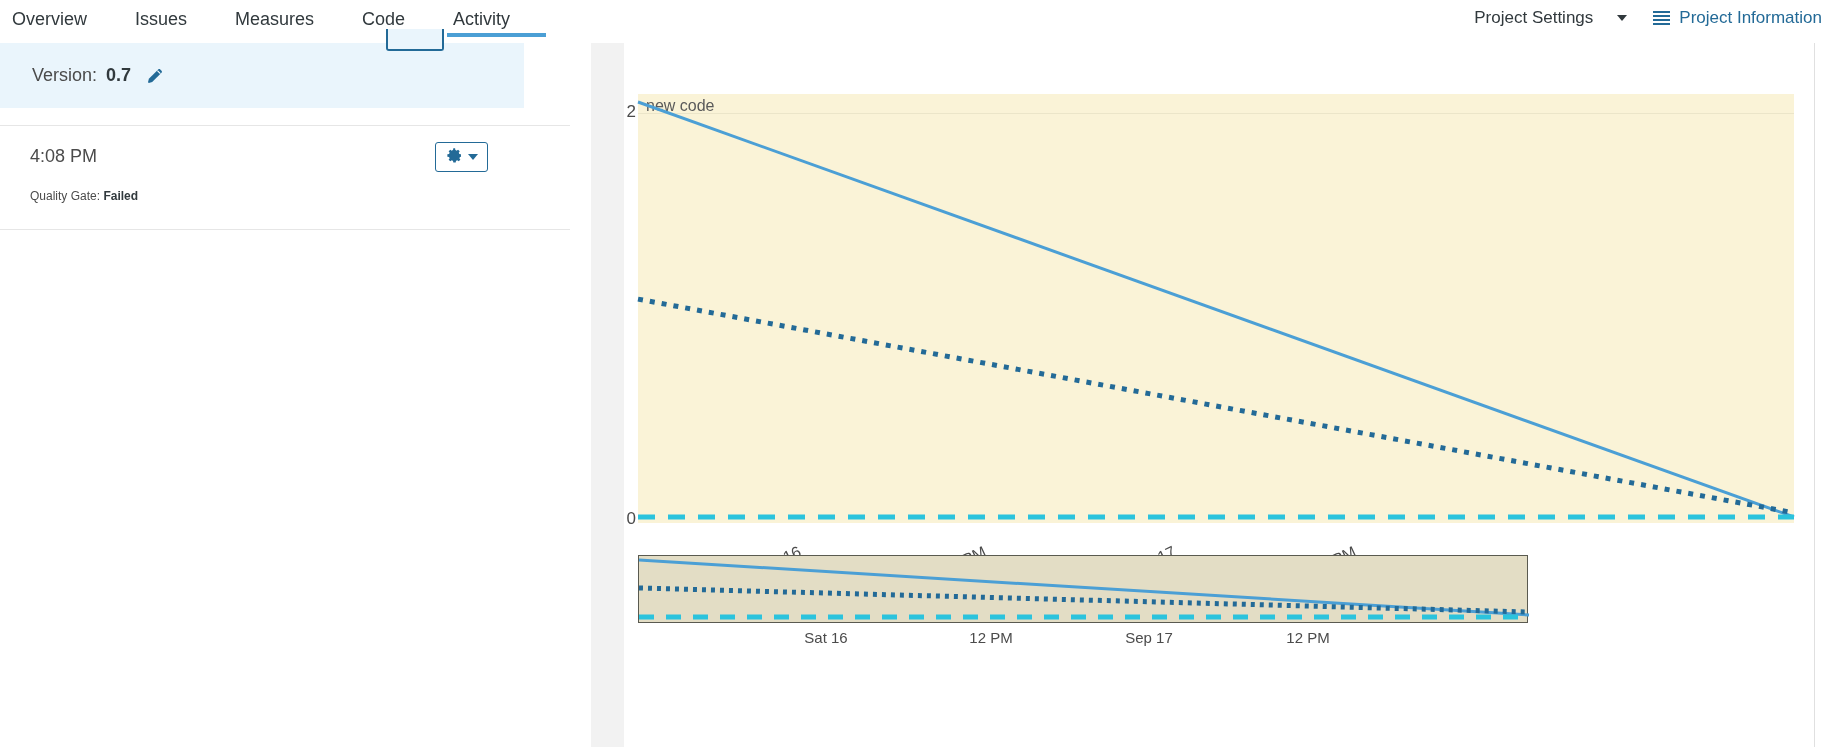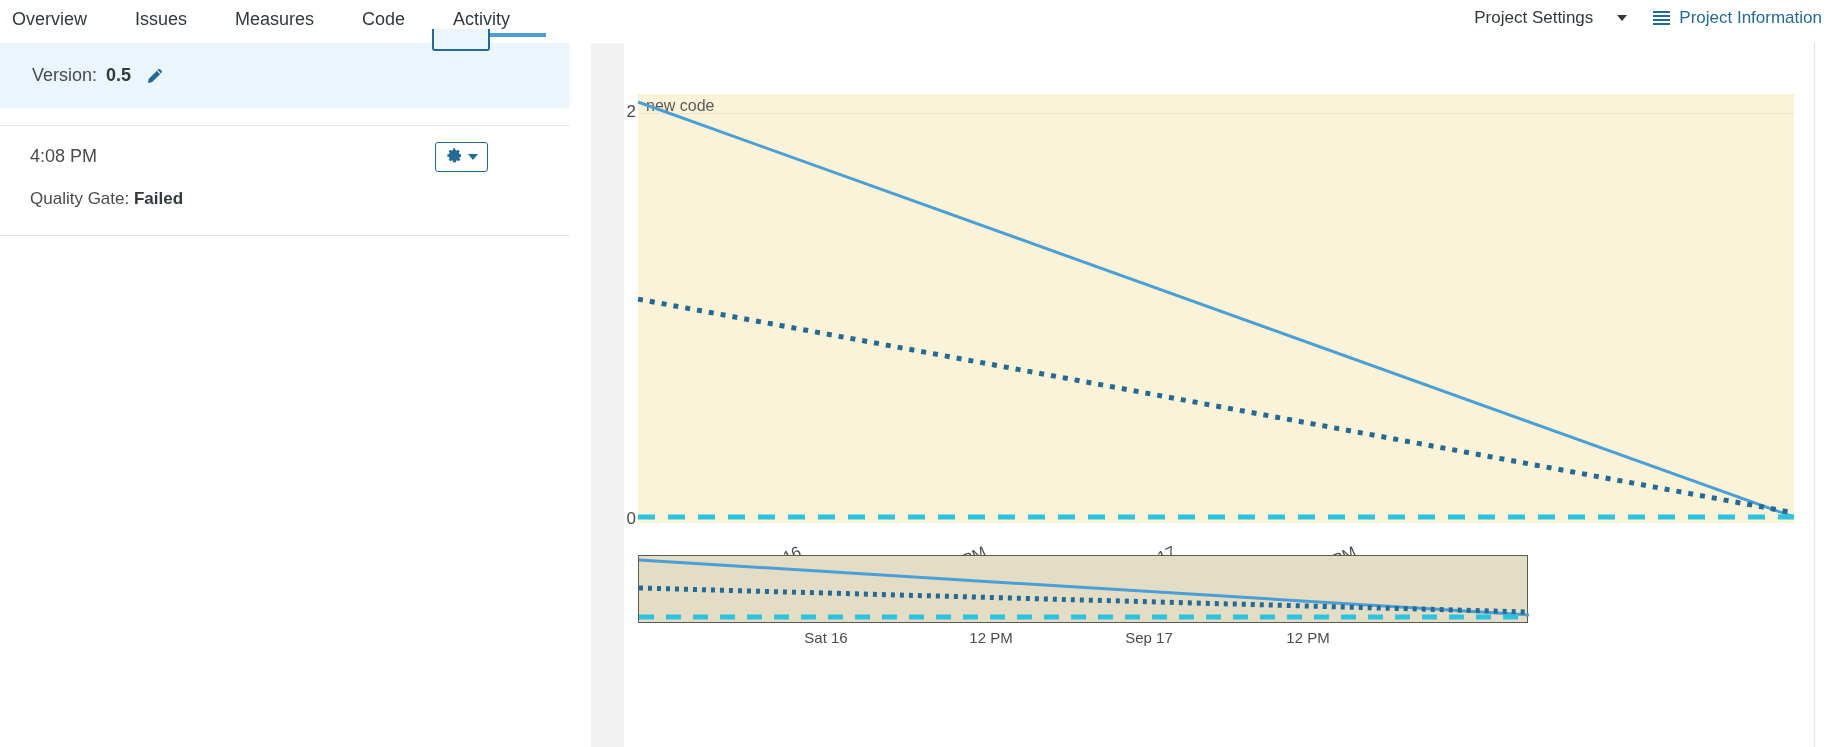--- a/index.html
+++ b/index.html
@@ -69,21 +69,21 @@
   .list-icon i:nth-child(4) { top: 12px; }
 
   
   .sidebar {
     position: absolute; left: 0; top: 43px;
     width: 590px; height: 704px;
     background: #ffffff;
   }
   .version-panel {
     position: relative;
-    margin: 0; width: 570px; height: 65px;
+    margin: 0; width: 524px; height: 65px;
     background: #eaf5fc;
     display: flex; align-items: center;
   }
   .version-line {
     font-size: 18px; color: #31393d;
     margin-left: 32px;
     display: flex; align-items: center; gap: 9px;
   }
   .version-label { color: #4b4b4b; }
   .version-value { font-weight: bold; color: #31393d; }
@@ -116,21 +116,21 @@
     border-radius: 3px;
     background: #ffffff;
     display: flex; align-items: center; justify-content: center; gap: 5px;
   }
   .gear-caret {
     width: 0; height: 0;
     border-left: 5px solid transparent;
     border-right: 5px solid transparent;
     border-top: 6px solid #236a97;
   }
-  .quality-row { padding: 22px 0 0 30px; font-size: 17px; color: #4b4b4b; }
+  .quality-row { padding: 22px 0 0 30px; font-size: 12px; color: #4b4b4b; }
   .quality-value { font-weight: bold; color: #31393d; }
   .hr-line2 { width: 570px; height: 1px; background: #e6e6e6; margin-top: 26px; }
 
   
   .divider-col {
     position: absolute; left: 591px; top: 43px;
     width: 33px; height: 704px;
     background: #f2f2f2;
   }
 
@@ -240,21 +240,21 @@
       </div>
     </div>
   </div>
 
   <div class="sidebar">
 
     <div class="version-panel">
       <div class="cut-button"></div>
       <div class="version-line">
         <span class="version-label">Version:</span>
-        <span class="version-value">0.5</span>
+        <span class="version-value">0.7</span>
         <span class="pencil-icon">
           <svg width="20" height="20" viewBox="0 0 20 20">
             <path d="M3 16.2 L3.9 12.8 L13.2 3.5 C13.8 2.9 14.7 2.9 15.3 3.5 L16.5 4.7 C17.1 5.3 17.1 6.2 16.5 6.8 L7.2 16.1 L3.8 17 Z" fill="#236a97"></path>
             <path d="M12.4 4.6 L15.4 7.6" stroke="#ffffff" stroke-width="1.1" fill="none"></path>
           </svg>
         </span>
       </div>
     </div>
 
     <div class="hr-line"></div>

